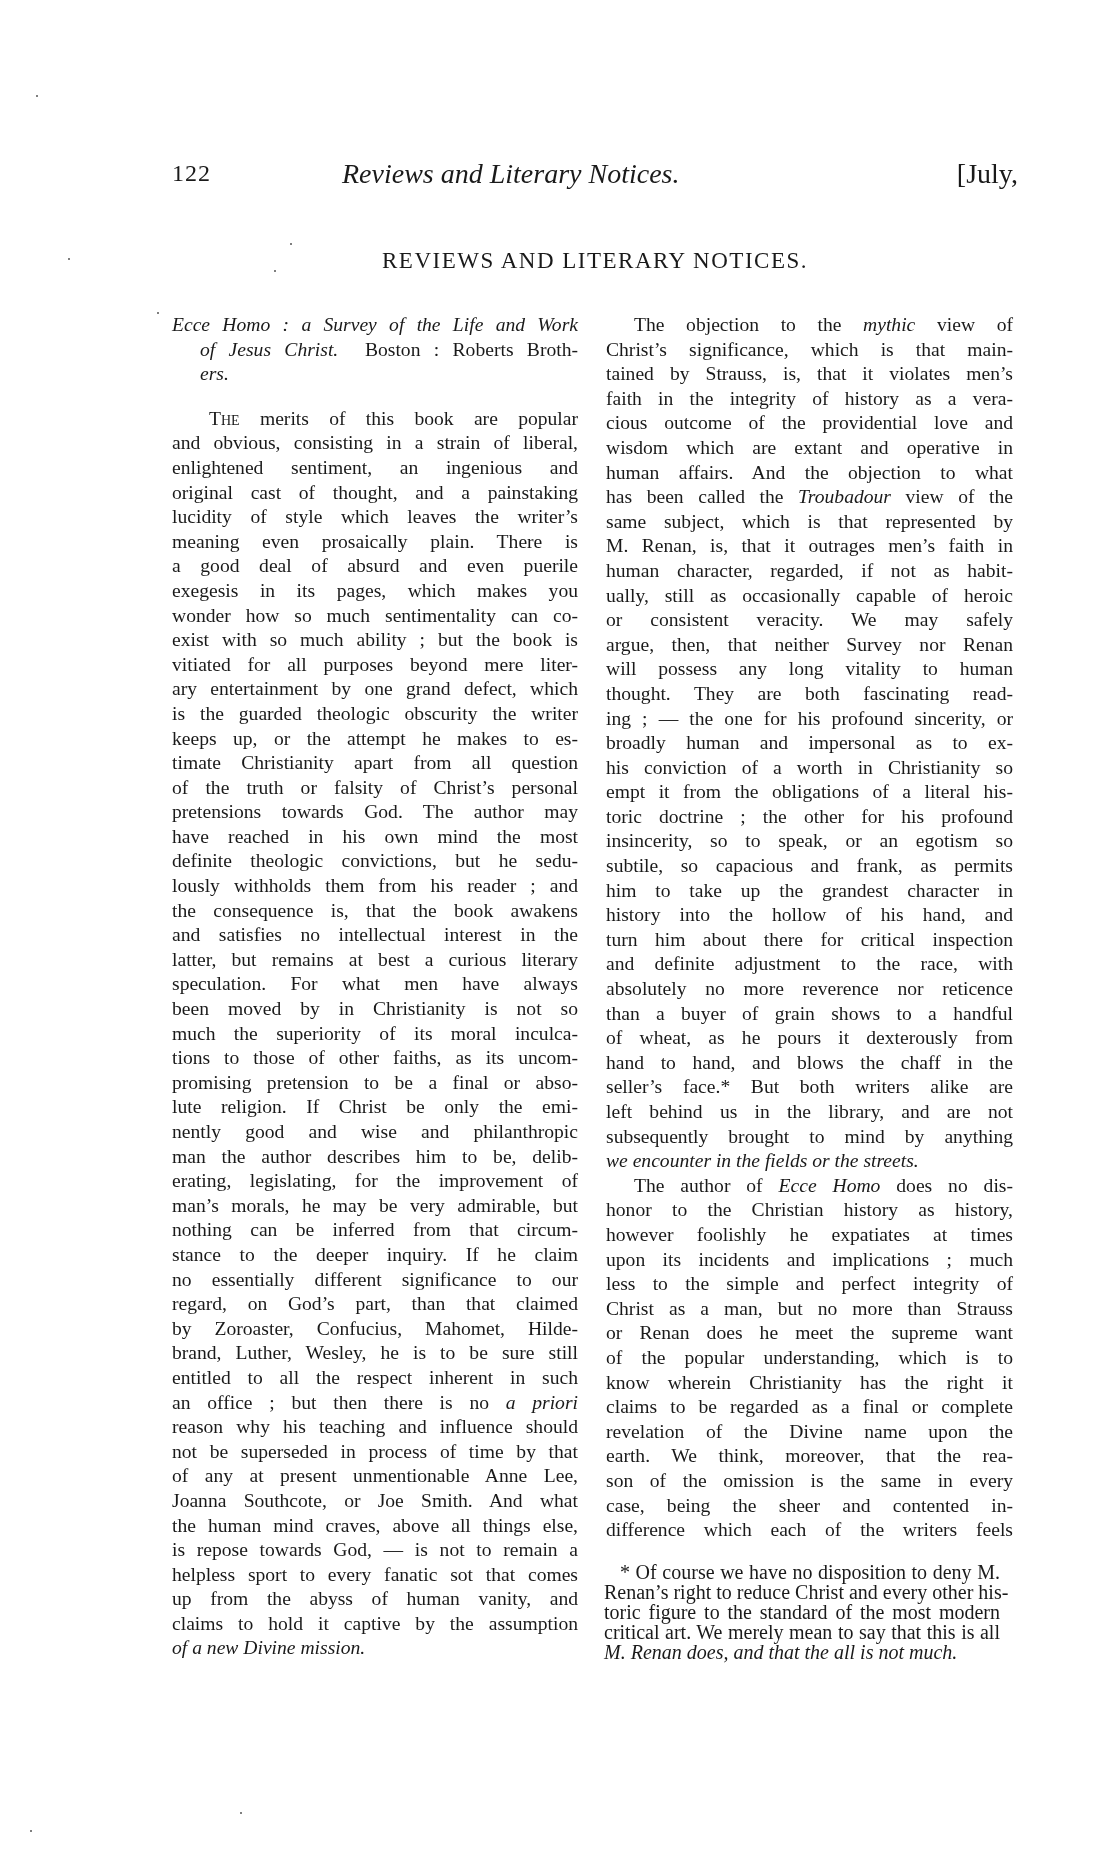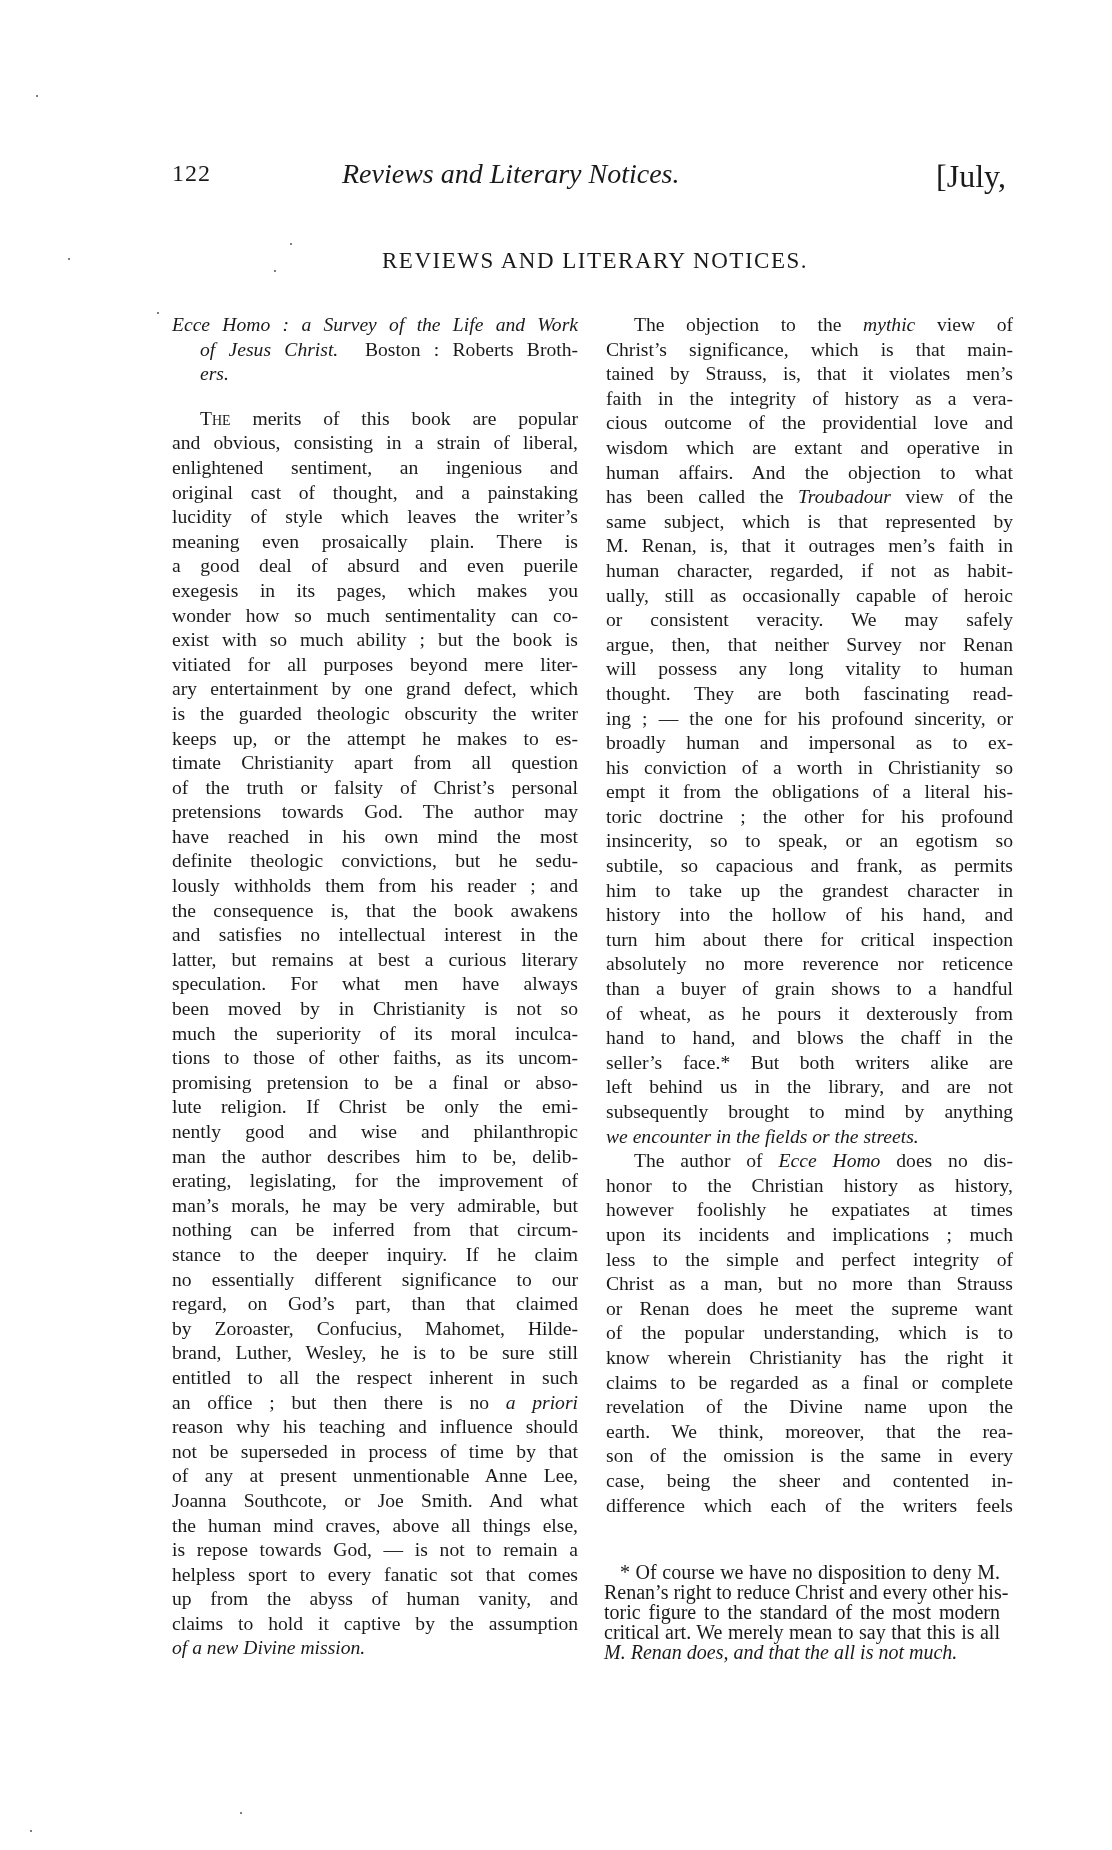--- a/index.html
+++ b/index.html
@@ -2,31 +2,31 @@
 <html><head>
 <meta charset="utf-8">
 <style>
   html, body { margin: 0; padding: 0; background: #ffffff; }
   body { width: 1112px; height: 1850px; position: relative; overflow: hidden;
          font-family: "Liberation Serif", "DejaVu Serif", serif; color: #1a1a1a; }
   .abs { position: absolute; }
   .running-header { top: 160px; left: 172px; width: 850px; height: 36px; }
   .page-num { position: absolute; left: 0; top: 0; font-size: 24px; letter-spacing: 1px; }
   .running-title { position: absolute; left: 170px; top: -2px; font-size: 28px; font-style: italic; }
-  .running-date { position: absolute; right: 16px; top: -2px; font-size: 32px; text-align: center; }
+  .running-date { position: absolute; right: 4px; top: -2px; font-size: 28px; text-align: center; }
   .section-title { top: 248px; left: 330px; width: 530px; font-size: 23px; letter-spacing: 1.5px; white-space: nowrap; text-align: center; }
   .col { position: absolute; font-size: 19.6px; }
   .col-left { left: 172px; top: 313px; width: 406px; }
   .col-right { left: 606px; top: 313px; width: 407px; }
   .line { height: 24.6px; line-height: 24.6px; text-align: justify; text-align-last: justify; white-space: nowrap; overflow: visible; }
   .line.last { text-align-last: left; font-style: italic; }
   .line.indent { padding-left: 28px; }
   .line.hang { padding-left: 28px; }
   .gap { height: 20px; }
-  .sc { font-variant: small-caps; }
+  .sc { font-variant: small-caps; margin-left: 9px; }
   em, .it { font-style: italic; }
   .footnote { position: absolute; left: 604px; top: 1562px; width: 396px; font-size: 20px; }
   .footnote .line { height: 20px; line-height: 20px; }
   .footnote .line.indent { padding-left: 16px; }
   .speck { position: absolute; width: 2px; height: 2px; background: #555; border-radius: 50%; }
 </style>
 </head>
 <body>
 
 <div class="abs running-header">
@@ -120,20 +120,21 @@
       <div class="line">ing ; — the one for his profound sincerity, or</div>
       <div class="line">broadly human and impersonal as to ex-</div>
       <div class="line">his conviction of a worth in Christianity so</div>
       <div class="line">empt it from the obligations of a literal his-</div>
       <div class="line">toric doctrine ; the other for his profound</div>
       <div class="line">insincerity, so to speak, or an egotism so</div>
       <div class="line">subtile, so capacious and frank, as permits</div>
       <div class="line">him to take up the grandest character in</div>
       <div class="line">history into the hollow of his hand, and</div>
       <div class="line">turn him about there for critical inspection</div>
+      <div class="line">and definite adjustment to the race, with</div>
       <div class="line">absolutely no more reverence nor reticence</div>
       <div class="line">than a buyer of grain shows to a handful</div>
       <div class="line">of wheat, as he pours it dexterously from</div>
       <div class="line">hand to hand, and blows the chaff in the</div>
       <div class="line">seller’s face.*  But both writers alike are</div>
       <div class="line">left behind us in the library, and are not</div>
       <div class="line">subsequently brought to mind by anything</div>
       <div class="line last">we encounter in the fields or the streets.</div>
     </div>
   <div id="right-p2">

